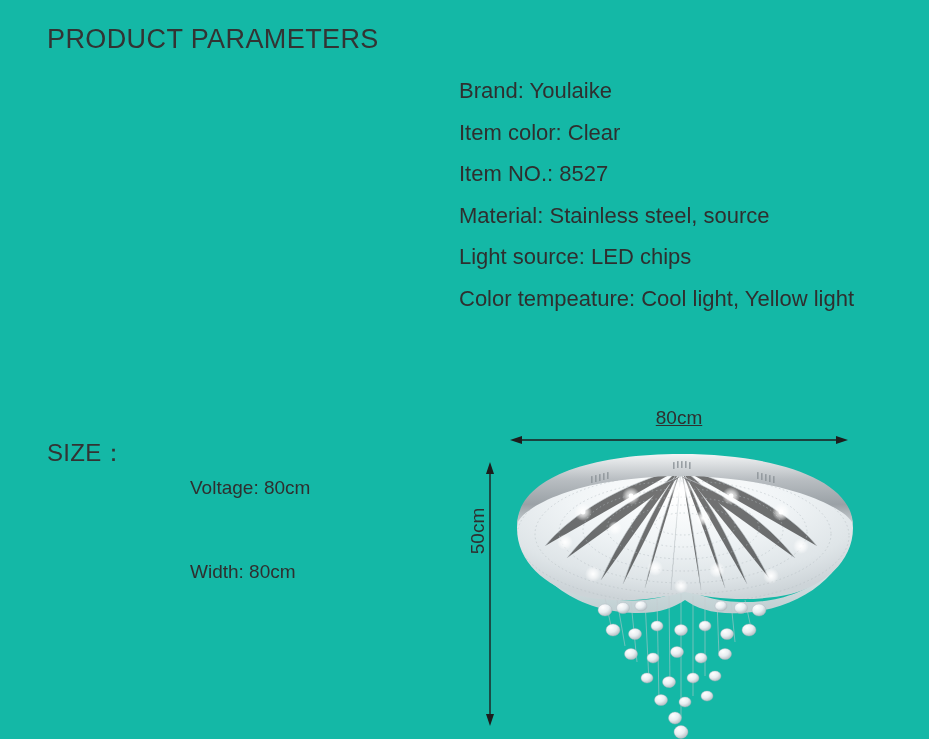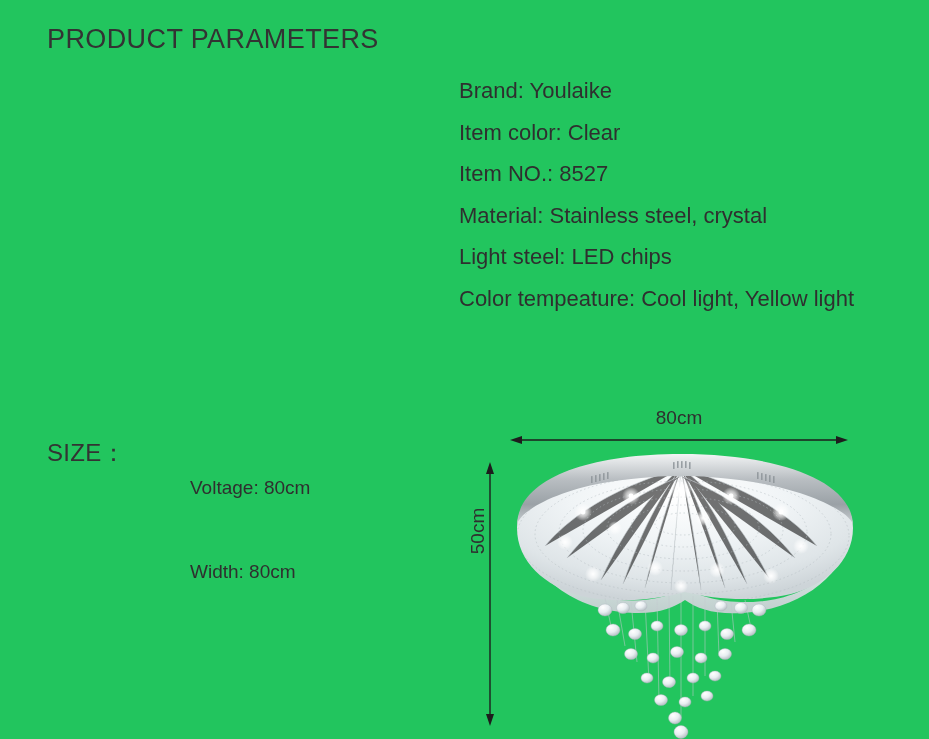--- a/index.html
+++ b/index.html
@@ -11,21 +11,21 @@
     height: 739px;
     background: #d9d9d9;
     font-family: "Liberation Sans", sans-serif;
     color: #2f2f2f;
     overflow: hidden;
   }
   .page {
     position: relative;
     width: 929px;
     height: 739px;
-    background: #22c55e;
+    background: #14b8a6;
   }
 
   
   .page-title {
     position: absolute;
     left: 47px;
     top: 24px;
     font-size: 27px;
     letter-spacing: 0.4px;
     color: #333333;
@@ -71,20 +71,21 @@
 
   
   .dim-h-label {
     position: absolute;
     left: 513px;
     top: 407px;
     width: 332px;
     text-align: center;
     font-size: 19px;
     color: #2f2f2f;
+    text-decoration: underline;
   }
   .dim-h-arrow {
     position: absolute;
     left: 508px;
     top: 430px;
     width: 342px;
     height: 20px;
   }
   .dim-v-label {
     position: absolute;
@@ -123,22 +124,22 @@
 <body>
 
 <div class="page">
 
   <div class="page-title">PRODUCT PARAMETERS</div>
 
   <div class="spec-list">
     <div class="spec-line">Brand: Youlaike</div>
     <div class="spec-line">Item color: Clear</div>
     <div class="spec-line">Item NO.: 8527</div>
-    <div class="spec-line">Material: Stainless steel, crystal</div>
-    <div class="spec-line">Light steel: LED chips</div>
+    <div class="spec-line">Material: Stainless steel, source</div>
+    <div class="spec-line">Light source: LED chips</div>
     <div class="spec-line">Color tempeature: Cool light, Yellow light</div>
   </div>
 
   <div class="size-title">SIZE：</div>
 
   <div class="size-list">
     <div class="size-line">Voltage: 80cm</div>
     <div class="size-line">Width: 80cm</div>
   </div>
 

